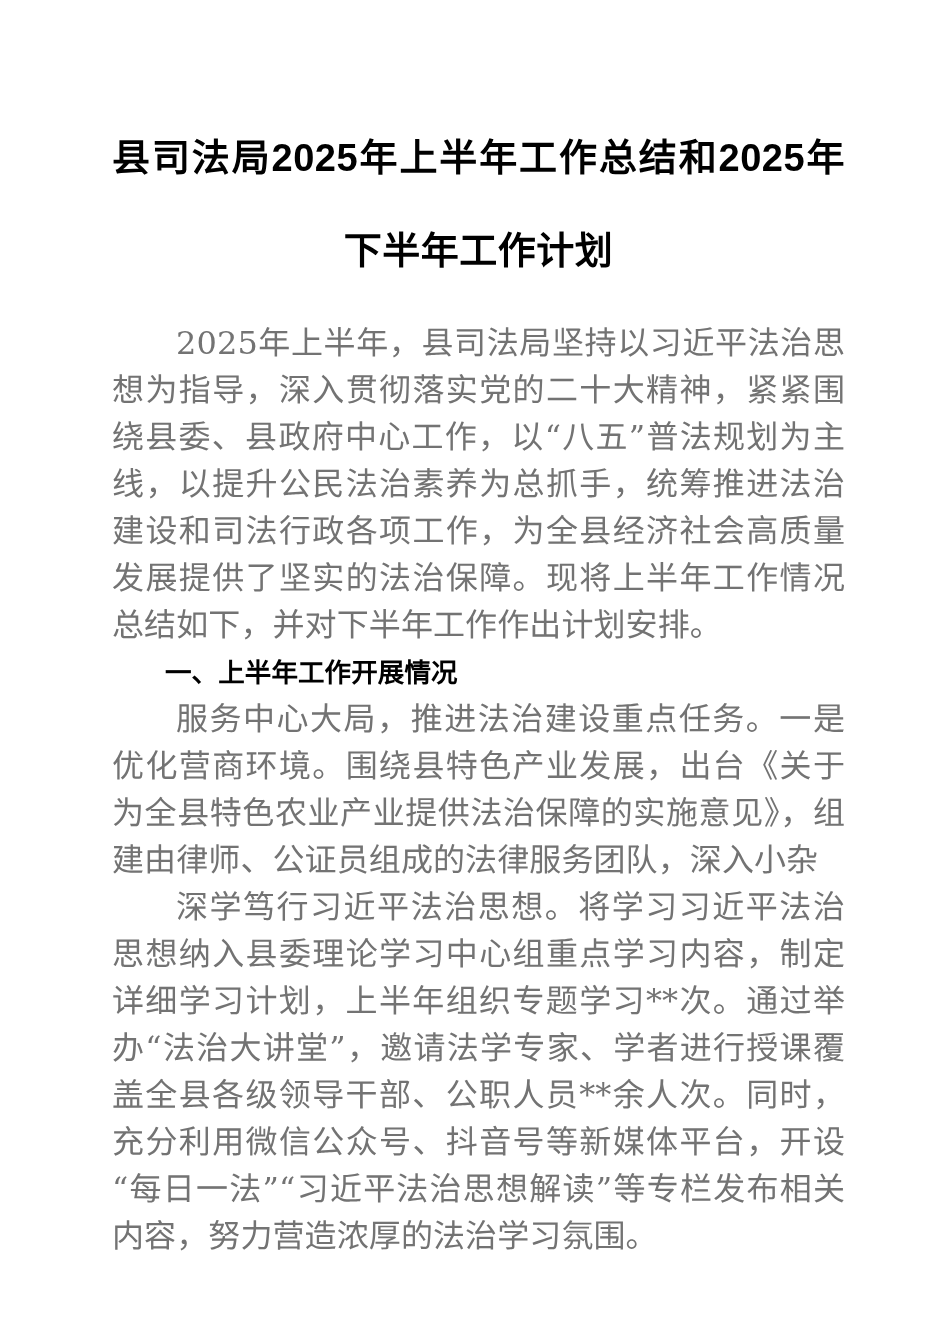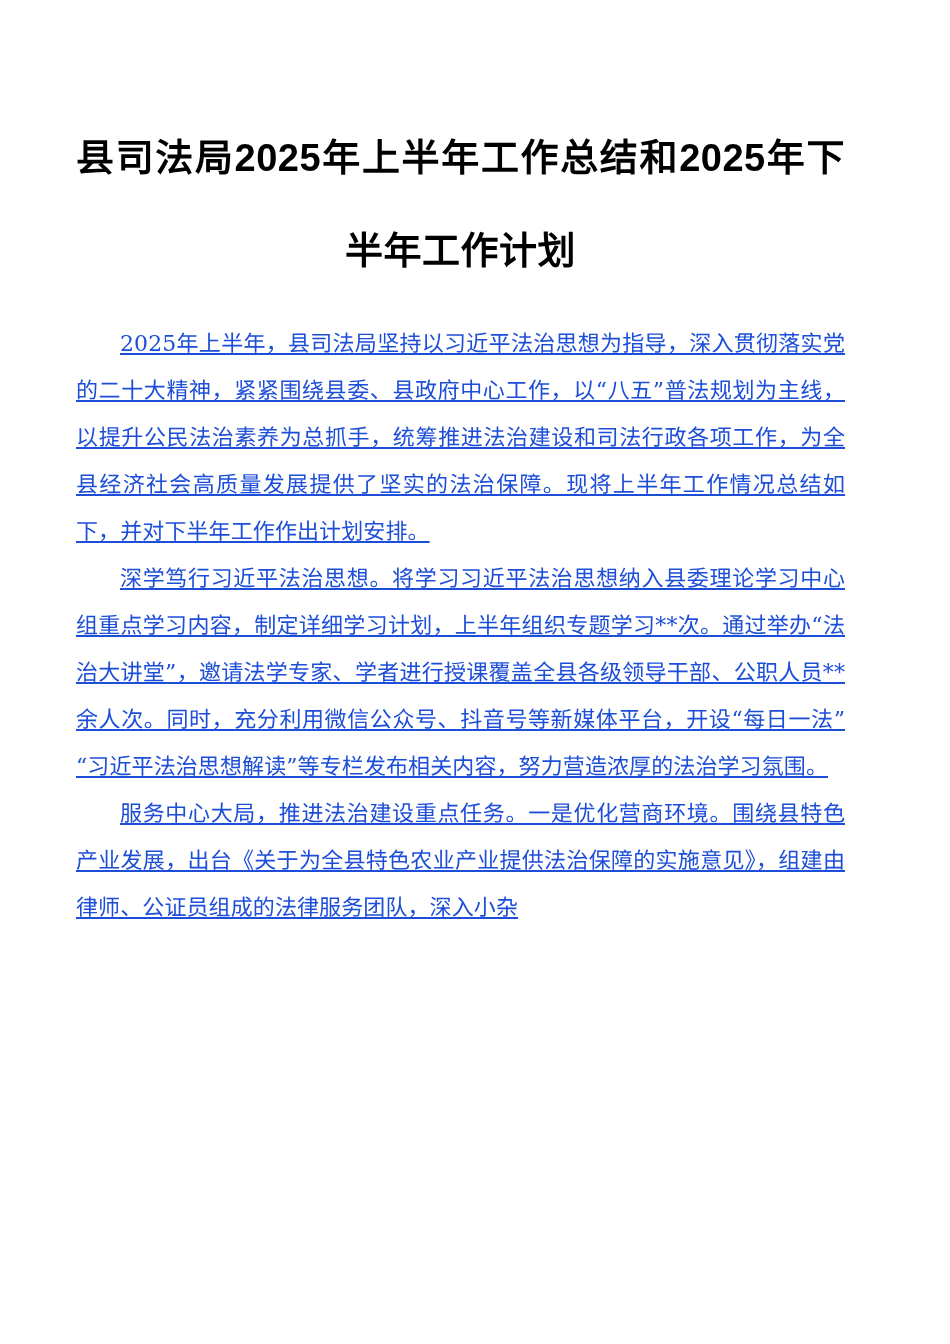--- a/index.html
+++ b/index.html
@@ -10,21 +10,21 @@
   }
 
   .page {
     position: relative;
     width: 950px;
     height: 1344px;
     background: #ffffff;
     overflow: hidden;
     box-sizing: border-box;
     
-    padding: 0 105px 0 76px;
+    padding: 0 105px 0 112px;
     font-family: "DejaVu Serif", "Liberation Serif", serif;
     color: #0a0a0a;
     -webkit-font-smoothing: antialiased;
   }
 
   
   .doc-title {
     margin: 0;
     padding-top: 112px;
     text-align: center;
@@ -35,28 +35,27 @@
     letter-spacing: 0.5px;
     color: #000000;
     text-align: justify;
     text-align-last: center;
     white-space: pre-wrap;
   }
 
   
   .body-par {
     margin: 0;
-    font-size: 22px;
+    font-size: 32px;
     line-height: 47px;
     text-align: justify;
     text-justify: inter-ideograph;
     text-indent: 2em;
     letter-spacing: 0.1px;
-    color: #1d4ed8;
-    text-decoration: underline;
+    color: #737373;
   }
 
   .par-block-1 {
     margin-top: 22px;
   }
 
   
   .heading-1,
   .heading-2 {
     margin: 0;
@@ -74,21 +73,22 @@
 </style>
 </head>
 <body>
 
 <div class="page">
 
   <h1 class="doc-title">县司法局2025年上半年工作总结和2025年下半年工作计划</h1>
 
   <p class="body-par par-block-1">2025年上半年，县司法局坚持以习近平法治思想为指导，深入贯彻落实党的二十大精神，紧紧围绕县委、县政府中心工作，以“八五”普法规划为主线，以提升公民法治素养为总抓手，统筹推进法治建设和司法行政各项工作，为全县经济社会高质量发展提供了坚实的法治保障。现将上半年工作情况总结如下，并对下半年工作作出计划安排。</p>
 
+  <h2 class="heading-1">一、上半年工作开展情况</h2>
 
 
+  <p class="body-par">服务中心大局，推进法治建设重点任务。一是优化营商环境。围绕县特色产业发展，出台《关于为全县特色农业产业提供法治保障的实施意见》，组建由律师、公证员组成的法律服务团队，深入小杂</p>
+
   <p class="body-par">深学笃行习近平法治思想。将学习习近平法治思想纳入县委理论学习中心组重点学习内容，制定详细学习计划，上半年组织专题学习**次。通过举办“法治大讲堂”，邀请法学专家、学者进行授课覆盖全县各级领导干部、公职人员**余人次。同时，充分利用微信公众号、抖音号等新媒体平台，开设“每日一法”“习近平法治思想解读”等专栏发布相关内容，努力营造浓厚的法治学习氛围。</p>
-
-  <p class="body-par">服务中心大局，推进法治建设重点任务。一是优化营商环境。围绕县特色产业发展，出台《关于为全县特色农业产业提供法治保障的实施意见》，组建由律师、公证员组成的法律服务团队，深入小杂</p>
 
   <div class="page-tail"></div>
 
 </div>
 
 </body></html>

